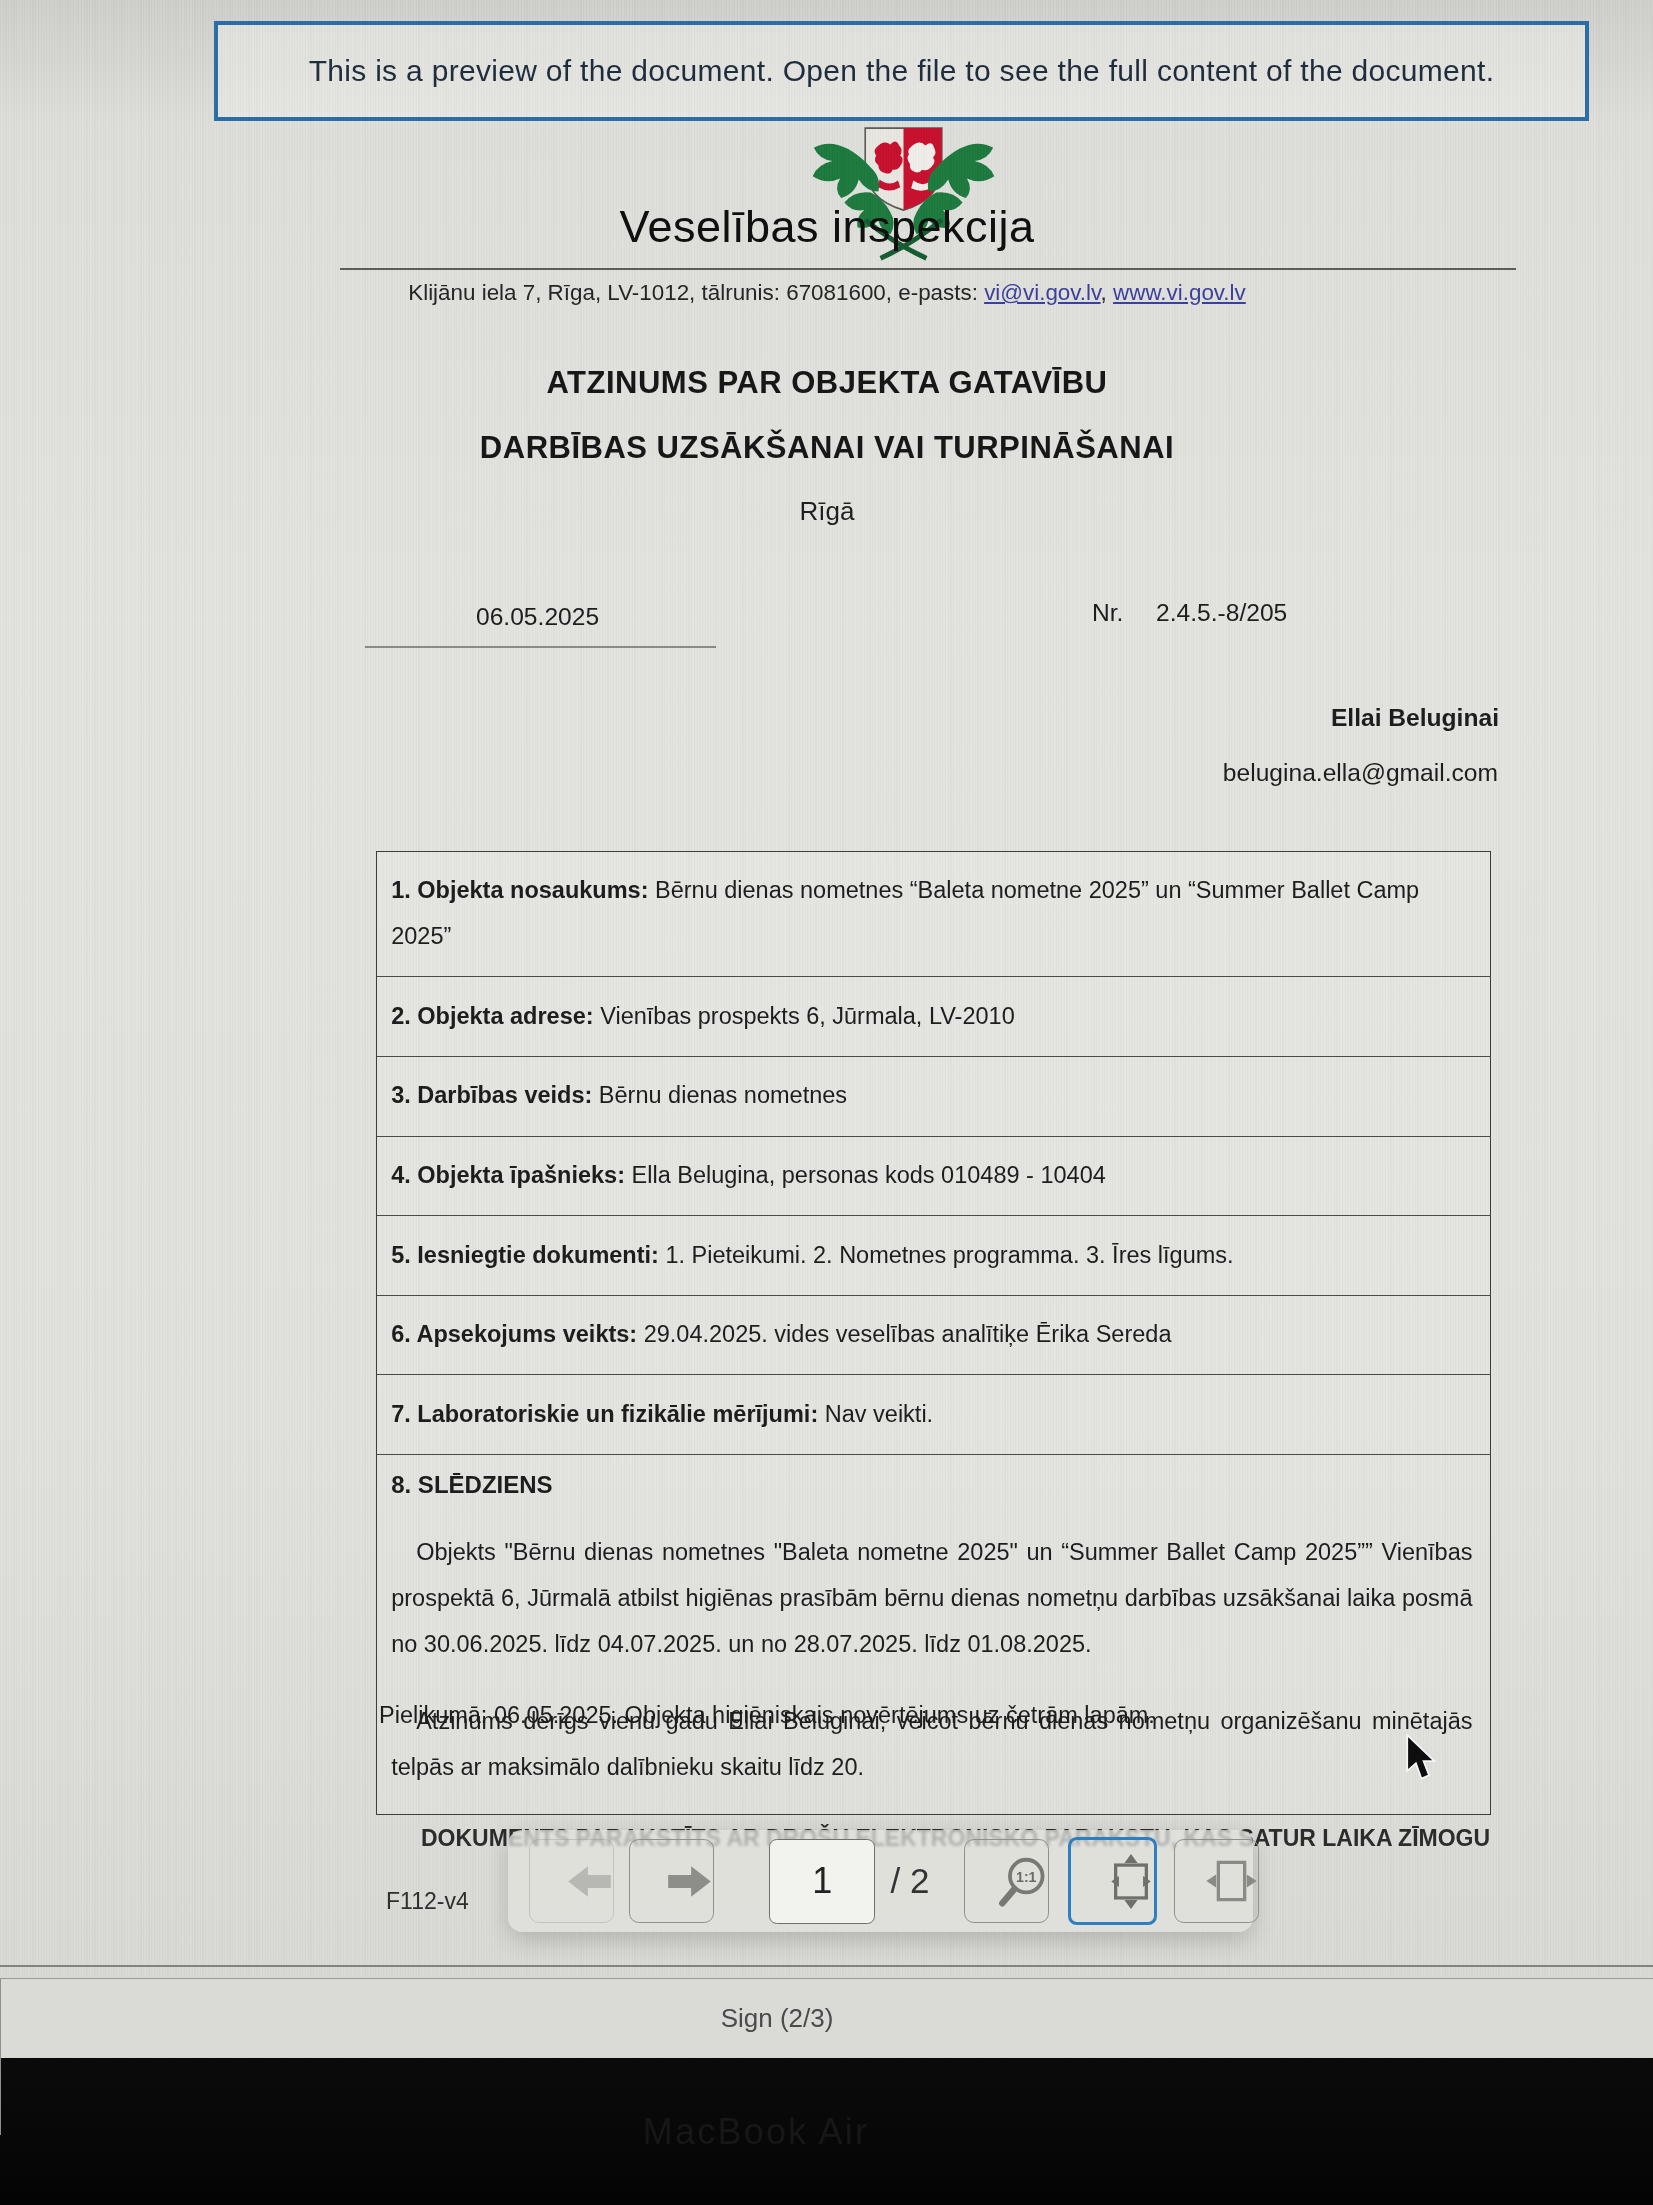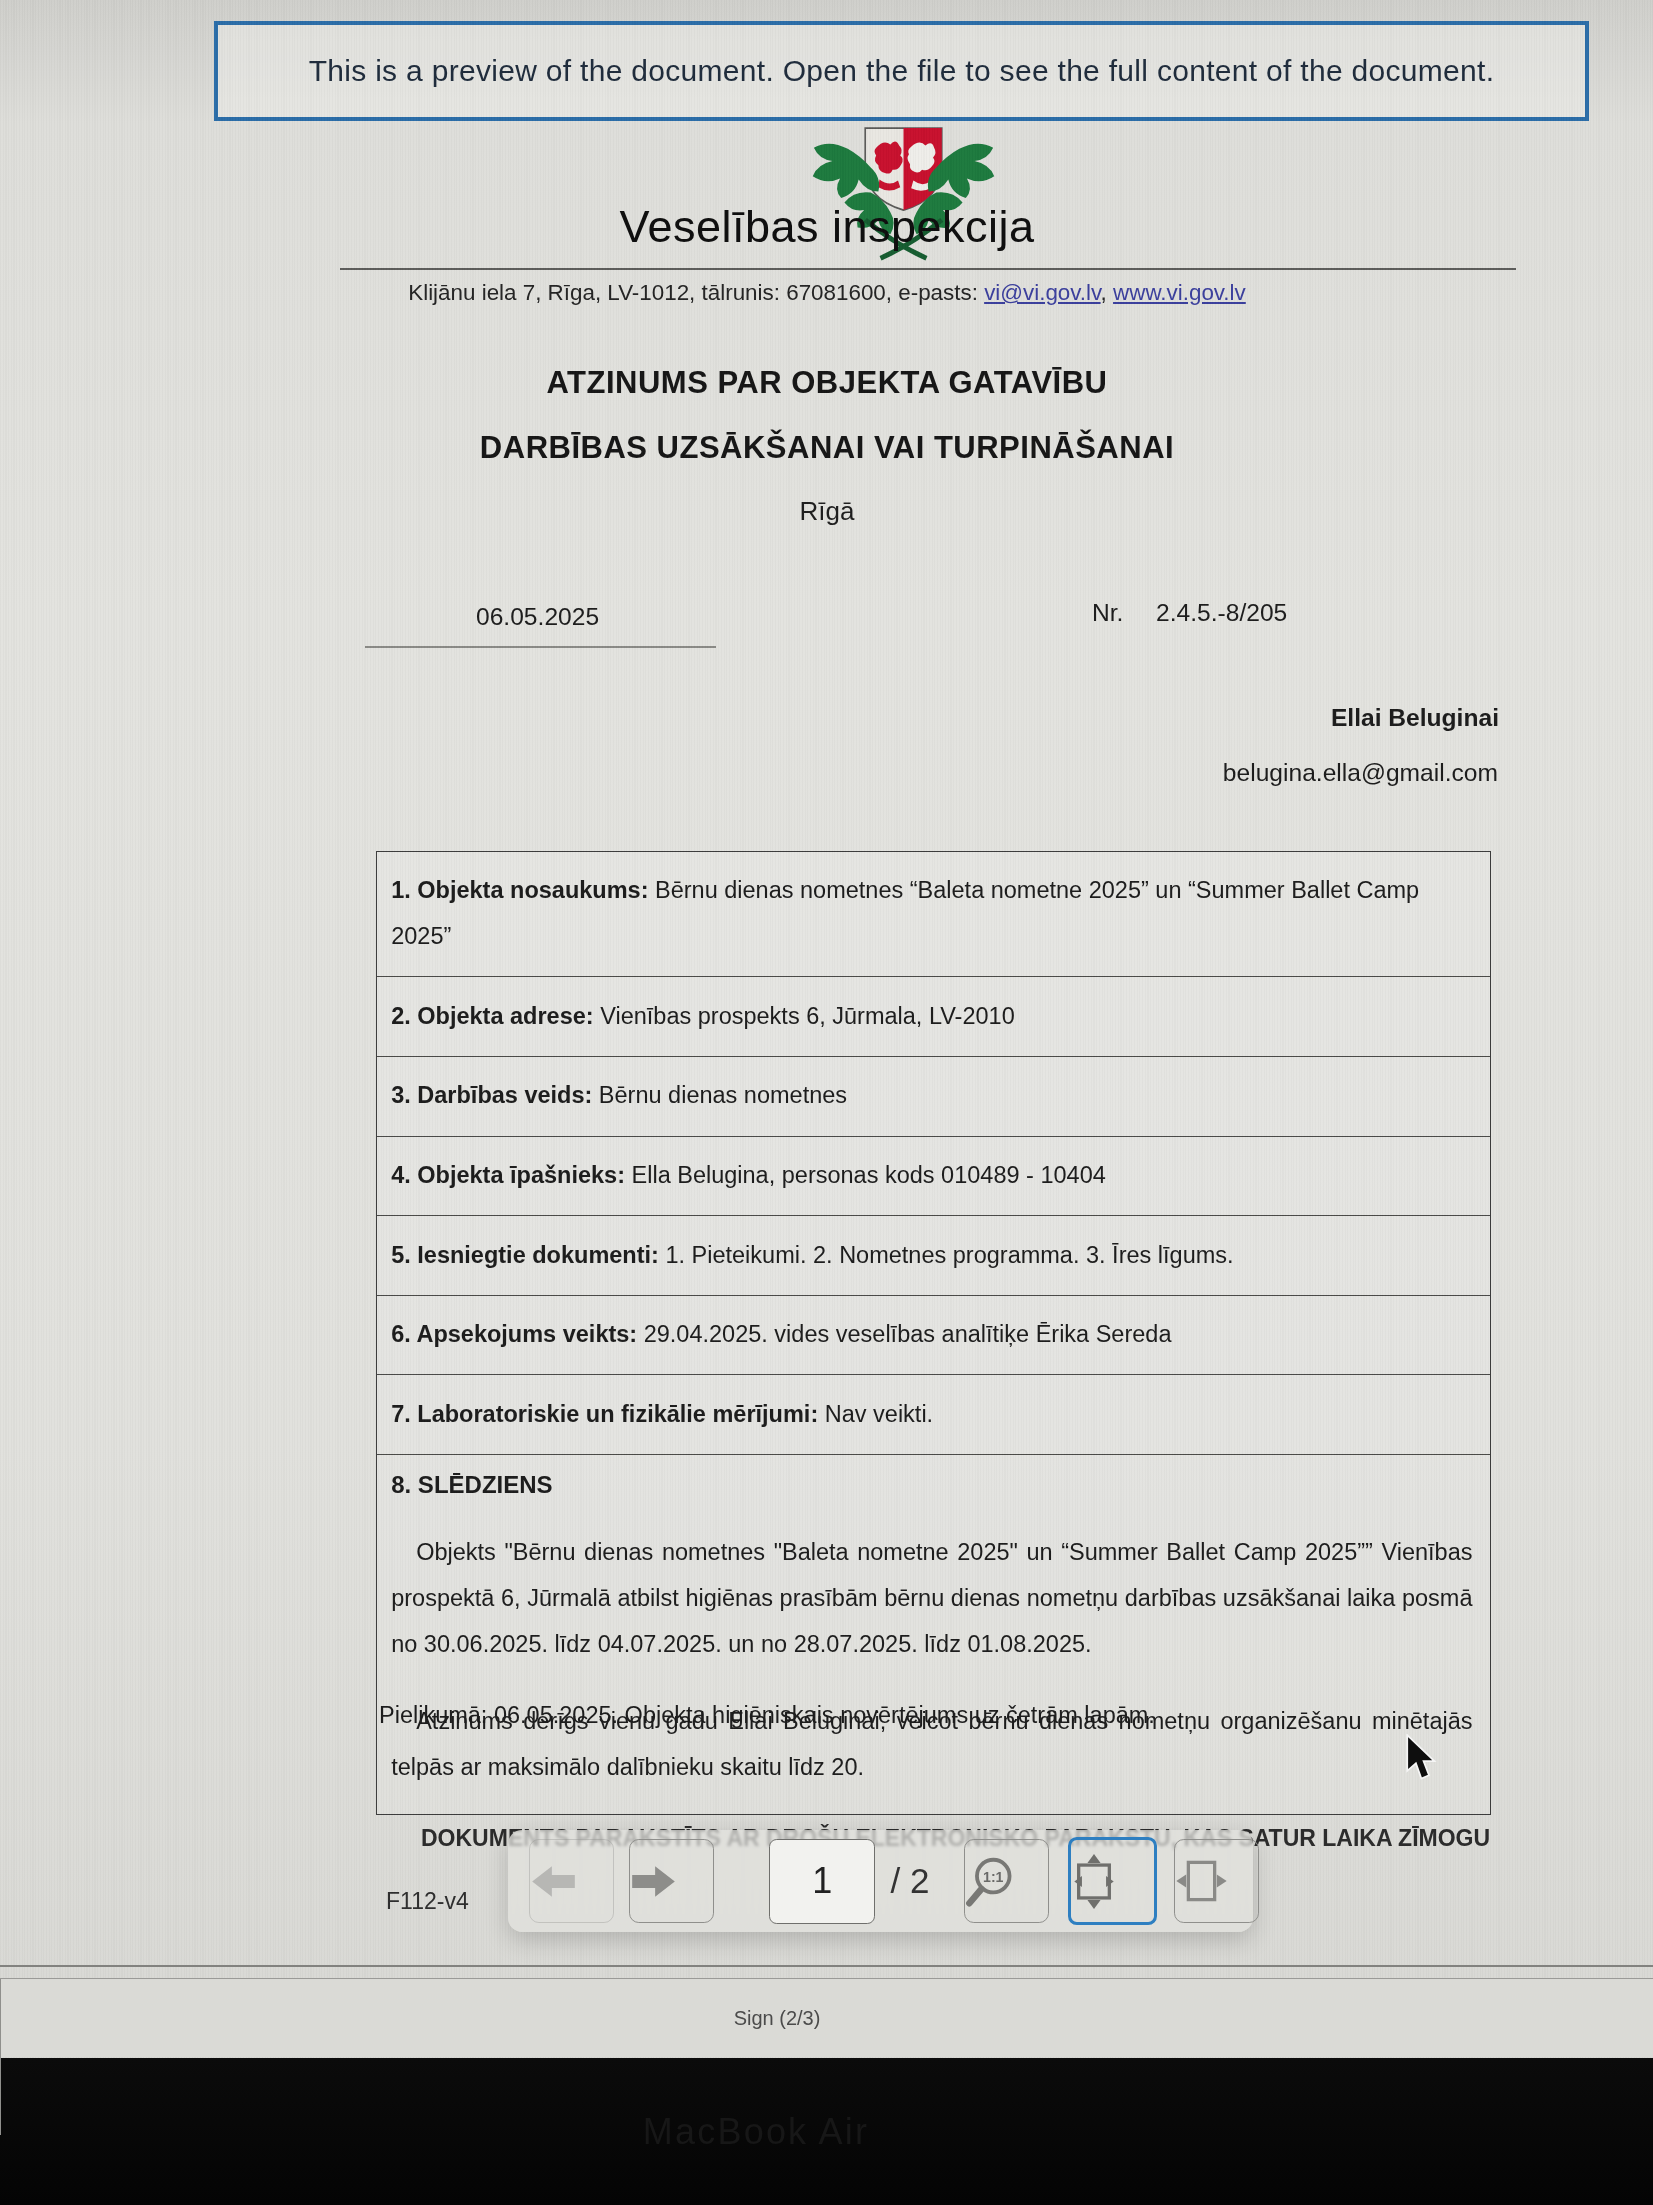--- a/index.html
+++ b/index.html
@@ -59,39 +59,39 @@
   .sig-note{left:421px;top:1825px;font-size:23px;font-weight:bold;color:#2c2c2c;white-space:nowrap;z-index:1;}
   .toolbar{
     left:508px;top:1830px;width:745px;height:102px;z-index:2;
     background:rgba(226,226,222,0.72);border-radius:14.2px;
     box-shadow:0 7.7px 24px rgba(0,0,0,0.18);
     display:flex;align-items:center;padding:0 0 0 21px;box-sizing:border-box;
     -webkit-backdrop-filter:blur(1.6px);backdrop-filter:blur(1.6px);
   }
   .tb-btn{
     width:83px;height:82px;border-radius:9.8px;border:1.6px solid #8f8f8c;
-    display:flex;align-items:center;justify-content:flex-start;flex:none;background:transparent;
+    display:flex;align-items:center;justify-content:flex-end;flex:none;background:transparent;
   }
   .tb-btn.disabled{border-color:rgba(140,140,138,0.35);}
   .tb-btn.active{border:3.8px solid #2e7fc1;border-radius:8.8px;}
   .page-box{
     width:100px;height:81px;border-radius:7.7px;border:1.6px solid #6f6f6c;background:#f2f2ef;
     font-size:36px;text-align:center;color:#222;font-family:"Liberation Sans",sans-serif;flex:none;
   }
   .page-total{font-size:35px;color:#333;margin:0 0 0 15.3px;flex:none;}
   .sp{flex:none;}
   
   .form-code{left:386px;top:1888px;font-size:23px;color:#2e2e2e;}
   
   .rule-a{left:0;top:1965px;width:1654px;height:2.2px;background:#82827f;z-index:3;}
   .rule-b{left:0;top:1978px;width:1654px;height:1.6px;background:#9a9a97;z-index:3;}
   .sign-bar{left:0;top:1979px;width:1654px;height:78px;background:#dadad6;z-index:3;}
   .sign-sep-l{left:202px;top:0;width:1.1px;height:78px;background:#8f8f8c;}
   .sign-sep-r{left:1351px;top:0;width:1.1px;height:78px;background:#8f8f8c;}
-  .sign-label{position:absolute;left:202px;top:0;width:1150px;height:78px;display:flex;align-items:center;justify-content:center;font-size:20px;color:#4b4b4b;}
+  .sign-label{position:absolute;left:202px;top:0;width:1150px;height:78px;display:flex;align-items:center;justify-content:center;font-size:26px;color:#4b4b4b;}
   
   .bezel{left:0;top:2058px;width:1654px;height:148px;background:linear-gradient(180deg,#0b0b0b,#040404);}
   .brand{position:absolute;left:0;top:53px;width:1654px;text-align:center;transform:translateX(-71px);
          font-size:36px;color:#171717;letter-spacing:2.2px;}
   
   .cursor{left:1405px;top:1734px;z-index:4;}
 </style>
 </head>
 <body>
 

